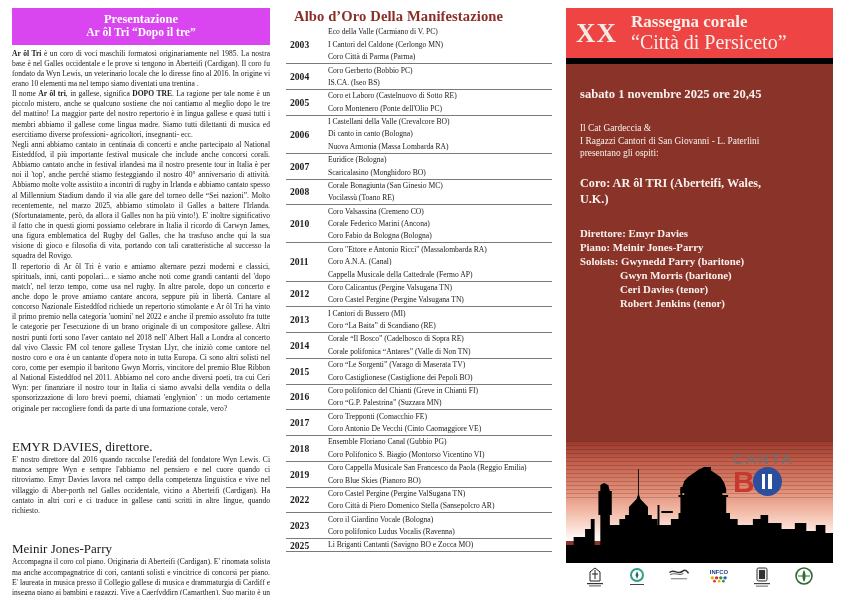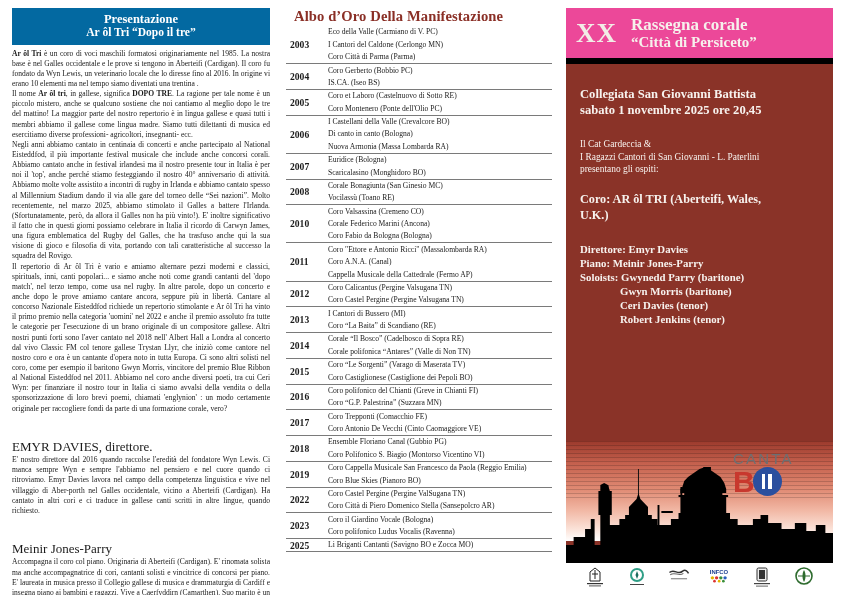--- a/index.html
+++ b/index.html
@@ -5,21 +5,21 @@
   html,body{margin:0;padding:0;}
   body{
     width:841px;height:595px;overflow:hidden;background:#ffffff;
     font-family:"Liberation Serif", serif;color:#1a1a1a;
   }
   .page{position:relative;width:841px;height:595px;display:flex;}
 
   
   .col-left{width:282px;box-sizing:border-box;padding:8px 12px 0 12px;}
   .banner{
-    background:#0369a1;color:#ffffff;text-align:center;
+    background:#d946ef;color:#ffffff;text-align:center;
     padding:4px 2px 5px 2px;margin-bottom:4px;
   }
   .banner-l1{font-size:12.5px;font-weight:bold;line-height:1.15;}
   .banner-l2{font-size:11.5px;font-weight:bold;line-height:1.15;}
   .body-text{
     font-size:7.55px;line-height:1.345;text-align:justify;
     text-justify:inter-word;hyphens:none;margin:0 0 0 0;
   }
   .body-text b{font-weight:bold;}
   .subhead{font-size:13px;font-weight:normal;margin:24px 0 0 0;line-height:1.345;}
@@ -43,30 +43,30 @@
     white-space:nowrap;
   }
 
   
   .col-right{width:279px;position:relative;box-sizing:border-box;padding:8px 8px 4px 4px;}
   .poster{
     position:relative;width:100%;height:100%;
     background:#8a3328;overflow:hidden;
   }
   .poster-head{
-    background:#ec4899;height:50px;display:flex;align-items:center;
+    background:#ef4444;height:50px;display:flex;align-items:center;
     padding:0 6px 0 10px;box-sizing:border-box;
   }
   .xx{
     color:#f2ece6;font-size:27px;font-weight:bold;letter-spacing:1px;
     font-family:"Liberation Serif",serif;padding-right:14px;line-height:1;
   }
   .head-lines{color:#f6f1ec;line-height:1.12;}
   .head-l1{font-size:17px;font-weight:bold;}
-  .head-l2{font-size:15px;font-weight:bold;}
+  .head-l2{font-size:20px;font-weight:normal;}
   .blackbar{height:6px;background:#000000;}
 
   .poster-body{padding:22px 14px 0 14px;color:#f7f2ee;}
   .venue{font-size:12.6px;font-weight:bold;line-height:1.28;margin-bottom:20px;}
   .present{font-size:9.4px;line-height:1.34;margin-bottom:16px;}
   .guest{font-size:12.2px;font-weight:bold;line-height:1.3;margin-bottom:18px;}
   .credits{font-size:10.8px;font-weight:bold;line-height:1.3;}
   .credits .indent{padding-left:40px;display:block;}
 
   
@@ -286,21 +286,20 @@
         <div class="xx">XX</div>
         <div class="head-lines">
           <div class="head-l1">Rassegna corale</div>
           <div class="head-l2">“Città di Persiceto”</div>
         </div>
       </div>
       <div class="blackbar"></div>
 
       <div class="poster-body">
         <div class="venue">
-          <div>Collegiata San Giovanni Battista</div>
           <div>sabato 1 novembre 2025 ore 20,45</div>
         </div>
         <div class="present">
           <div>Il Cat Gardeccia &amp;</div>
           <div>I Ragazzi Cantori di San Giovanni - L. Paterlini</div>
           <div>presentano gli ospiti:</div>
         </div>
         <div class="guest">
           <div>Coro: AR ôl TRI  (Aberteifi, Wales,</div>
           <div>U.K.)</div>

